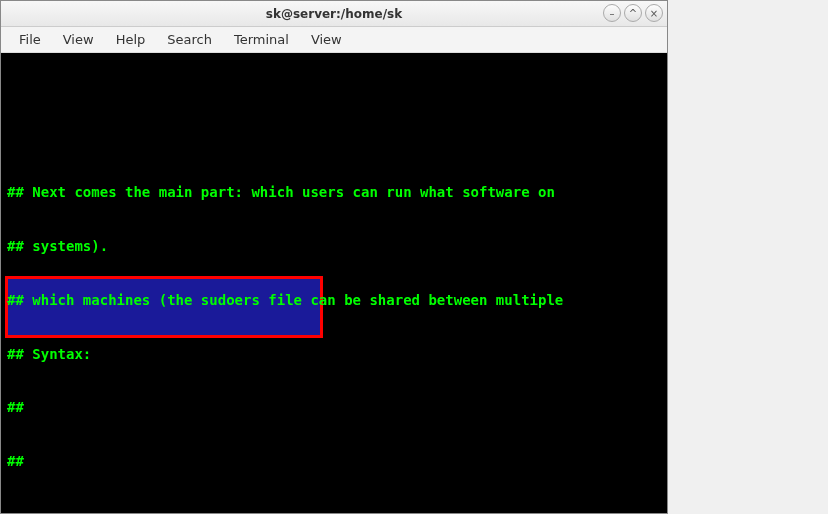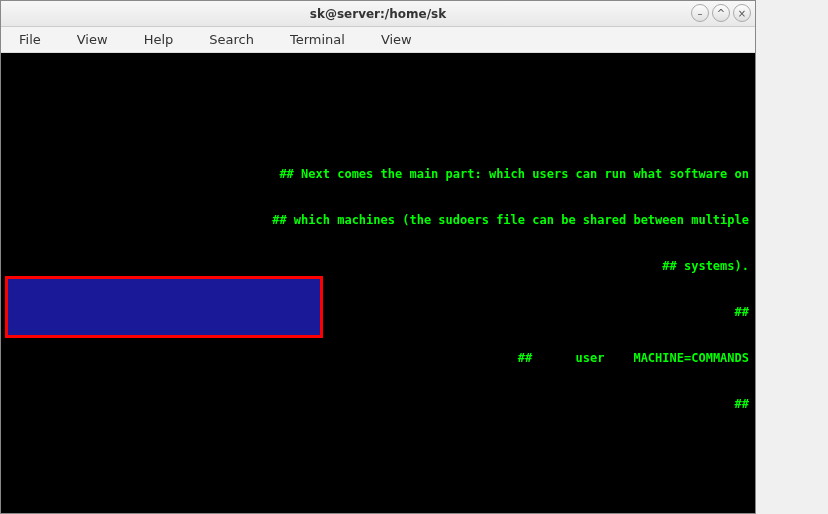--- a/index.html
+++ b/index.html
@@ -4,21 +4,21 @@
   <style>
     * { margin: 0; padding: 0; box-sizing: border-box; }
     body {
       font-family: "DejaVu Sans", "Liberation Sans", sans-serif;
       background: #f0f0f0;
       width: 828px;
       height: 514px;
       overflow: hidden;
     }
     .window {
-      width: 756px;
+      width: 668px;
       height: 514px;
       border: 1px solid #888;
       background: #fff;
       display: flex;
       flex-direction: column;
     }
     .titlebar {
       height: 26px;
       background: linear-gradient(to bottom, #f7f7f7, #e8e8e8);
       border-bottom: 1px solid #ccc;
@@ -53,42 +53,41 @@
       color: #555;
       cursor: pointer;
     }
     .menubar {
       height: 26px;
       background: #f4f4f4;
       border-bottom: 1px solid #ddd;
       display: flex;
       align-items: center;
       padding: 0 8px;
-      gap: 16px;
+      gap: 2px;
     }
     .menu-item {
       padding: 3px 10px;
       font-size: 13px;
       color: #333;
       cursor: pointer;
       border-radius: 2px;
     }
     .terminal {
       flex: 1;
       background: #000;
       color: #00ff00;
       font-family: "DejaVu Sans Mono", "Liberation Mono", Consolas, monospace;
-      font-size: 12px;
+      font-size: 14px;
       line-height: 1.28;
       padding: 6px 6px 6px 6px;
       white-space: pre;
       overflow: hidden;
       position: relative;
       font-weight: bold;
-      text-align: right;
     }
     .term-line {
       white-space: pre;
     }
     .highlight-box {
       position: absolute;
       border: 3px solid #ff0000;
       background: rgba(20, 20, 160, 0.0);
       left: 4px;
       top: 223px;
@@ -136,24 +135,24 @@
     <div class="menu-item">Search</div>
     <div class="menu-item">Terminal</div>
     <div class="menu-item">View</div>
   </div>
 
   <div class="terminal">
     <div class="highlight-bg"></div>
     <div class="term-content">
       <div class="term-line"></div>
       <div class="term-line">## Next comes the main part: which users can run what software on</div>
+      <div class="term-line">## systems).</div>
       <div class="term-line">## which machines (the sudoers file can be shared between multiple</div>
-      <div class="term-line">## systems).</div>
+      <div class="term-line">## Syntax:</div>
       <div class="term-line">##</div>
-      <div class="term-line">##      user    MACHINE=COMMANDS</div>
       <div class="term-line">##</div>
       
       
       
       
       <div class="term-line"></div>
       
       
       <div class="term-line"></div>
       <div class="term-line"></div>

